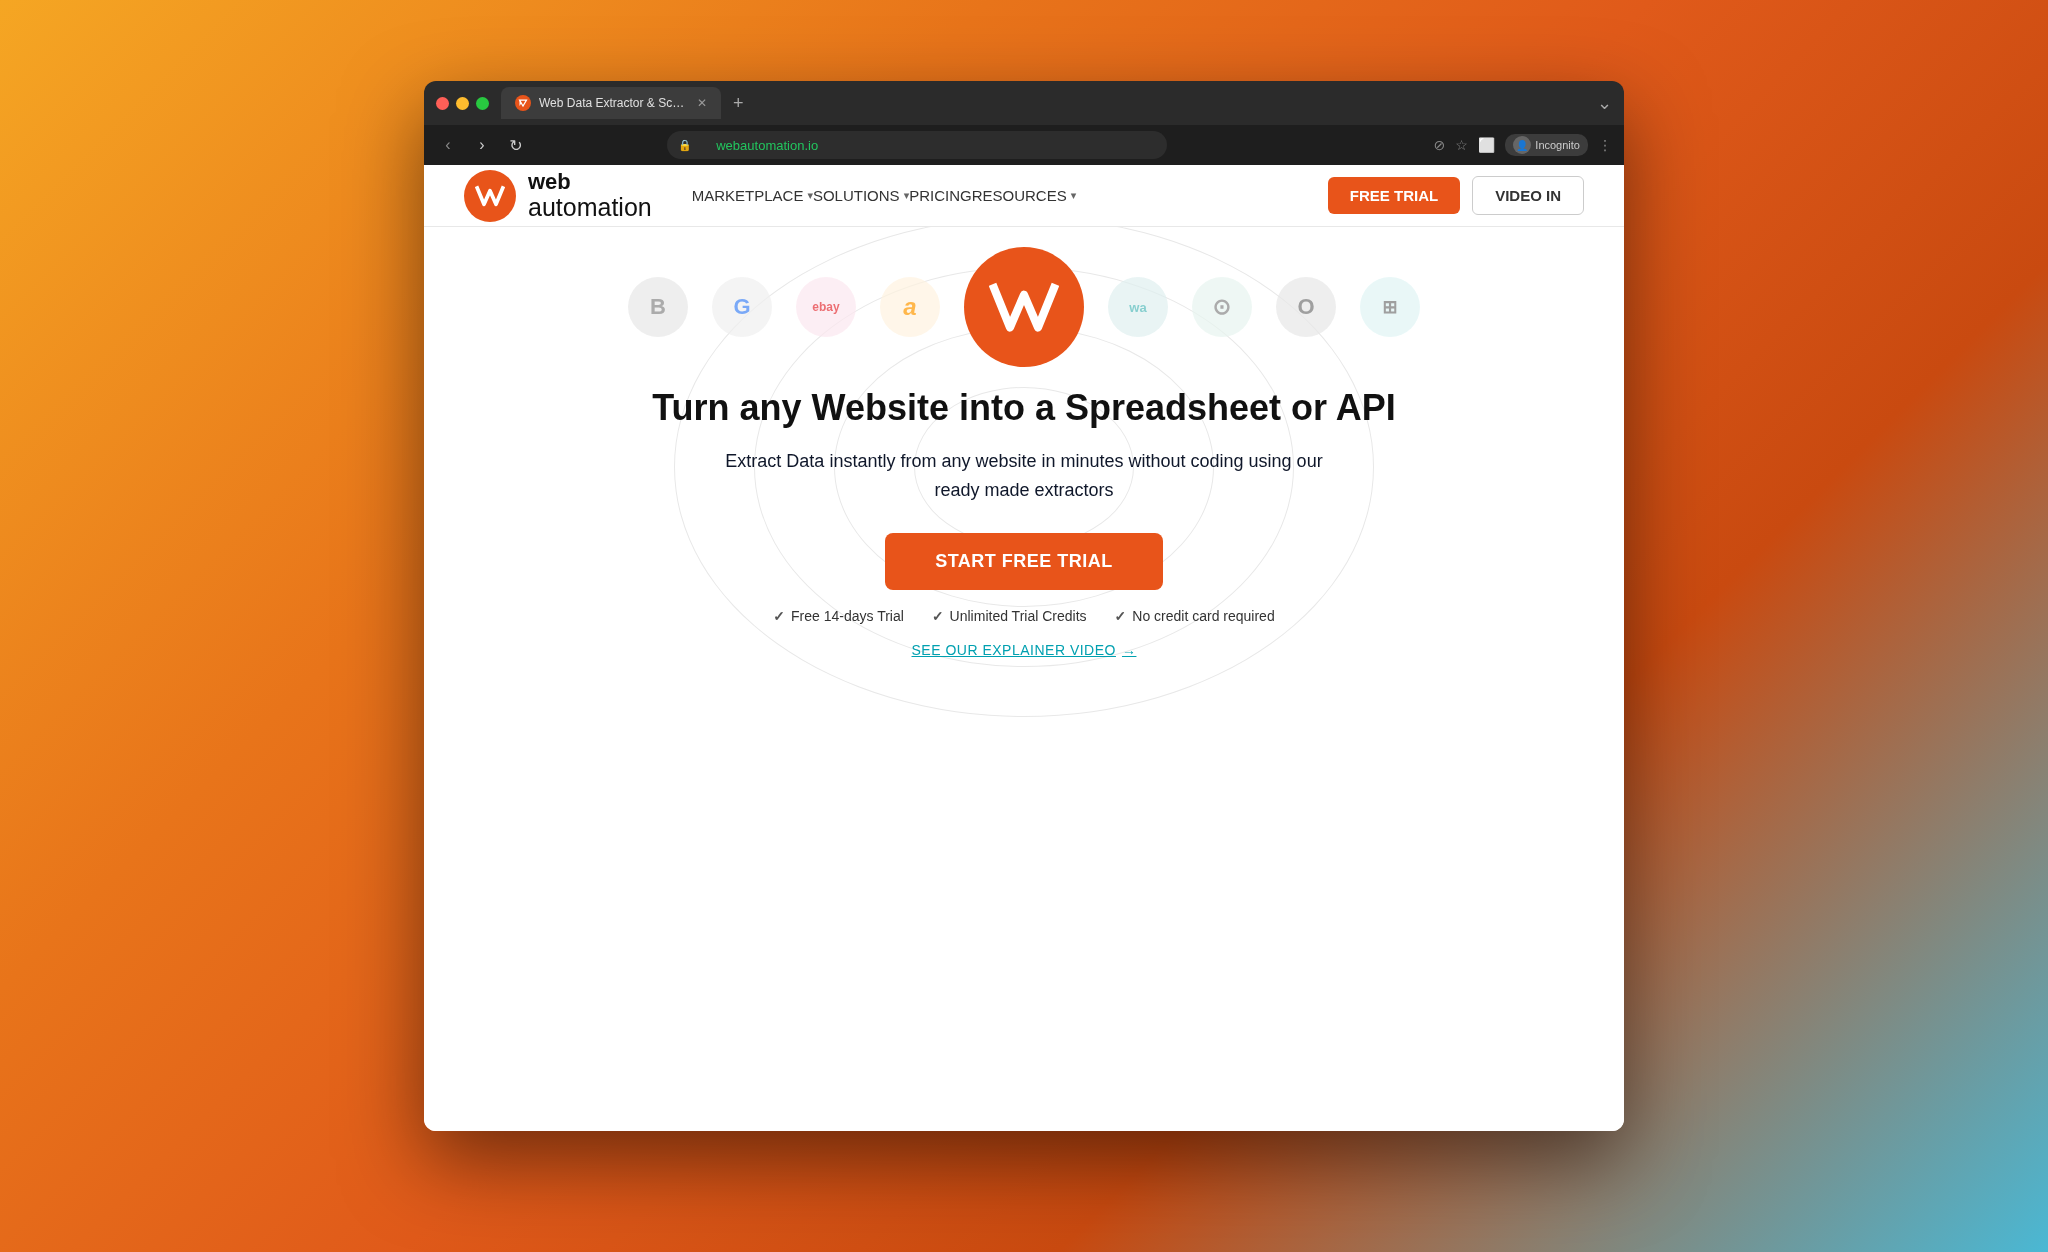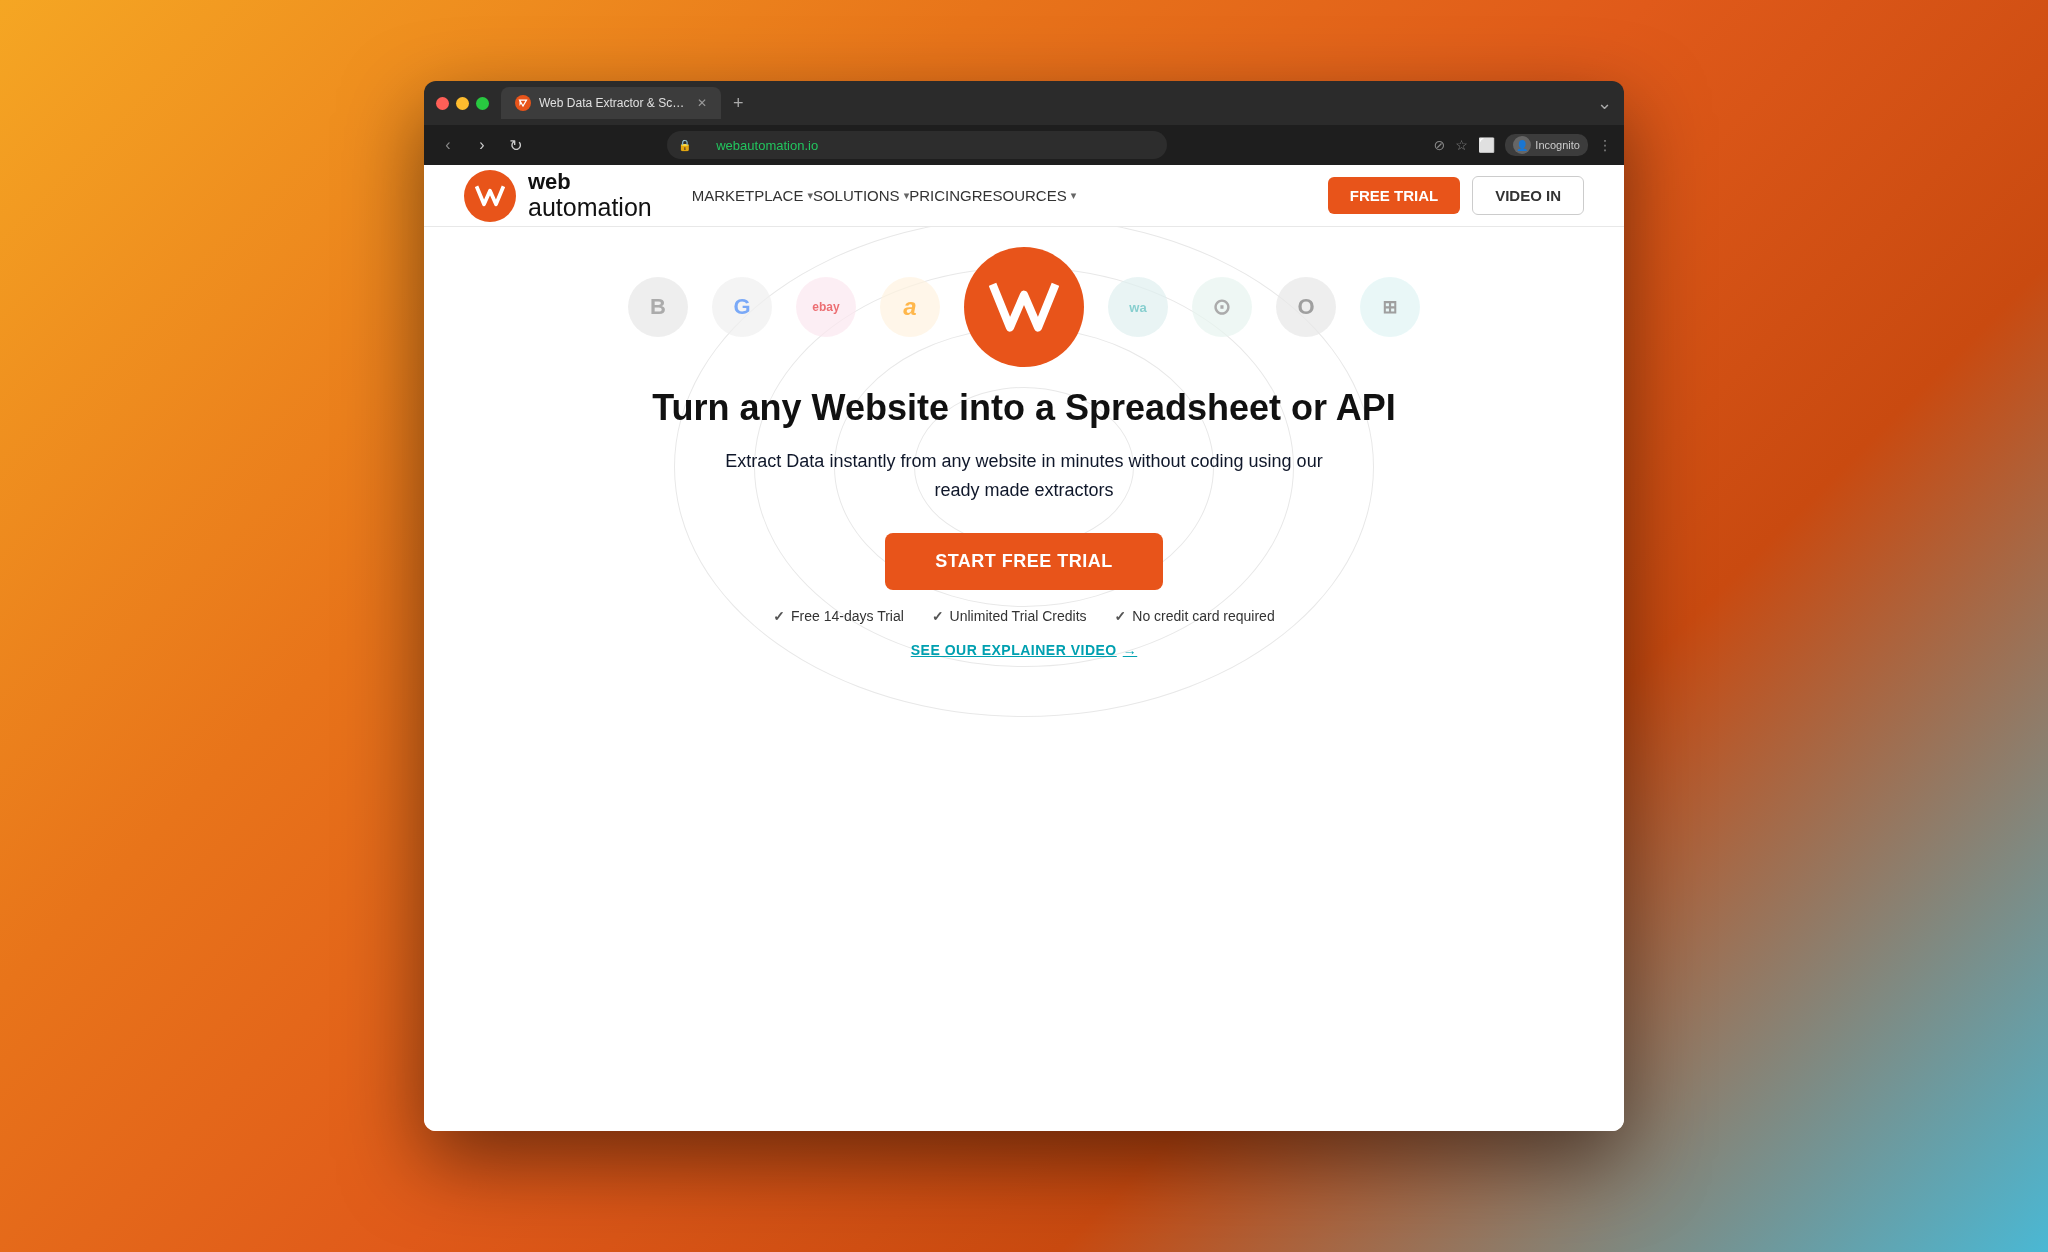--- a/index.html
+++ b/index.html
@@ -375,21 +375,21 @@
     }
     .check-mark {
       color: #555;
       font-size: 14px;
       font-weight: 600;
     }
 
     .explainer-link {
       color: #00a0b0;
       font-size: 14px;
-      font-weight: 700;
+      font-weight: 400;
       text-decoration: underline;
       cursor: pointer;
       display: flex;
       align-items: center;
       gap: 6px;
       position: relative;
       z-index: 2;
       letter-spacing: 0.5px;
       margin-bottom: 16px;
     }

